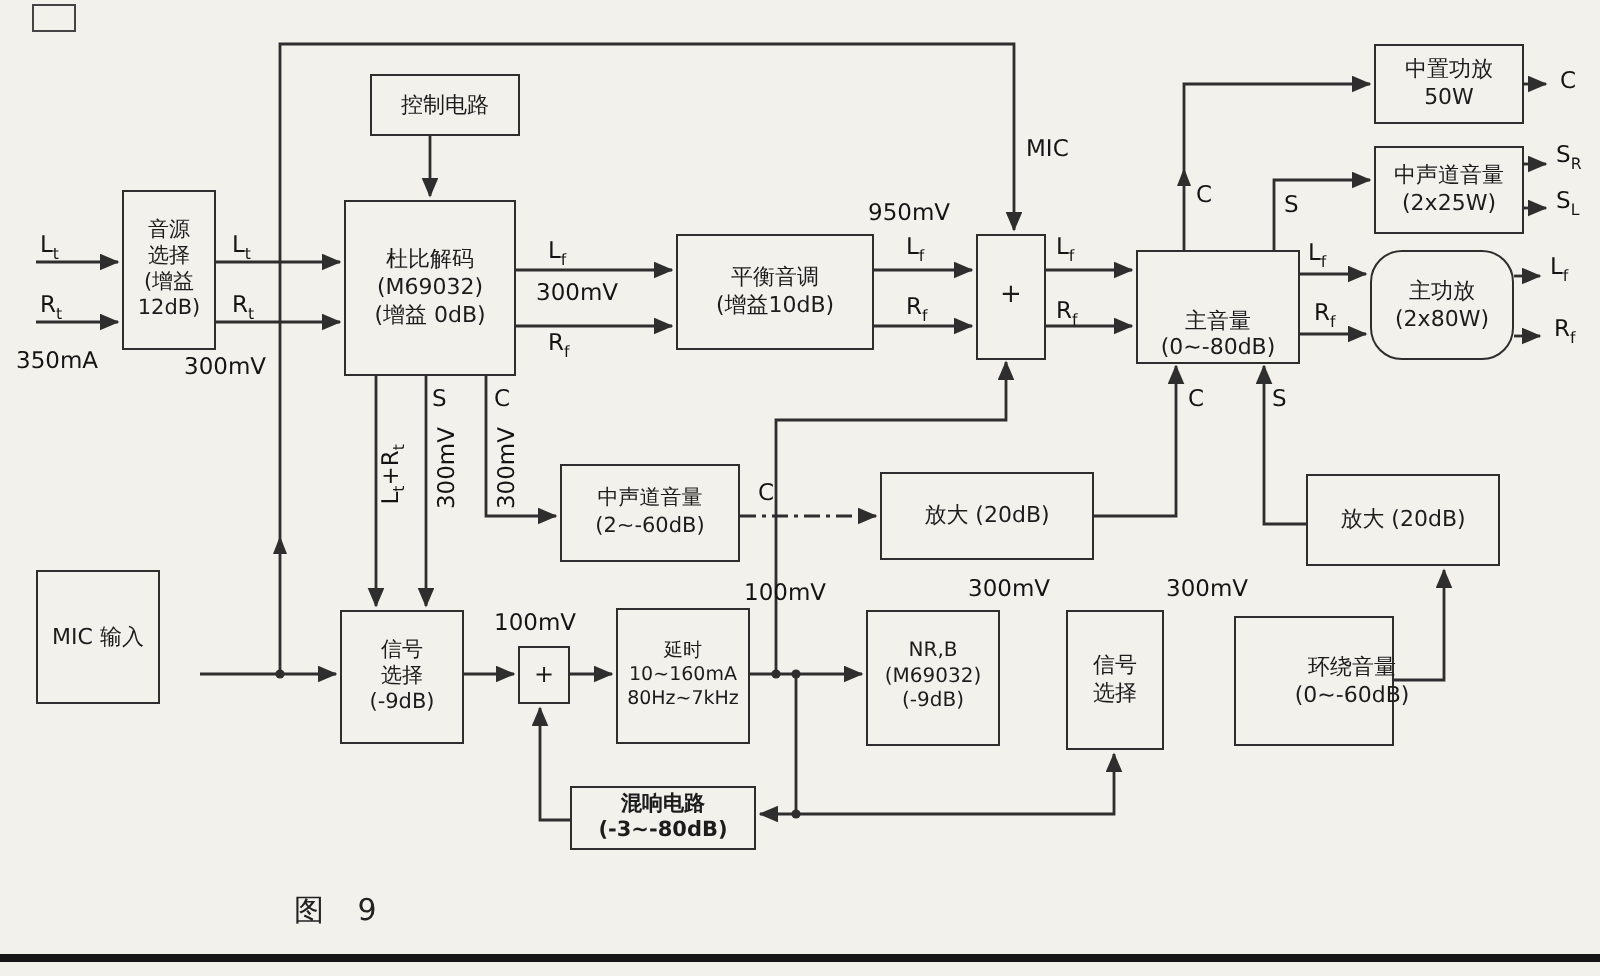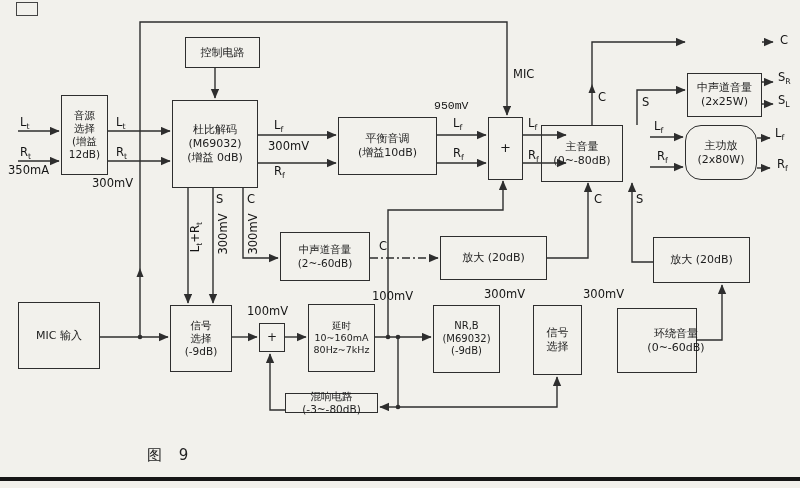--- a/index.html
+++ b/index.html
@@ -103,58 +103,60 @@
   <div class="box" style="left:61px;top:95px;width:47px;height:80px;font-size:10.5px;"><span>音源
 选择
 (增益
 12dB)</span></div>
   <div class="box" style="left:172px;top:100px;width:86px;height:88px;"><span>杜比解码
 (M69032)
 (增益 0dB)</span></div>
   <div class="box" style="left:338px;top:117px;width:99px;height:58px;"><span>平衡音调
 (增益10dB)</span></div>
   <div class="box" style="left:488px;top:117px;width:35px;height:63px;font-size:13px;"><span>+</span></div>
-  <div class="box" style="left:541px;top:125px;width:82px;height:57px;"><span>主音量
+  <div class="box" style="left:568px;top:125px;width:82px;height:57px;align-items:flex-end;"><span>主音量
 (0~-80dB)</span></div>
   <div class="box" style="left:685px;top:125px;width:72px;height:55px;border-radius:16px;"><span>主功放
 (2x80W)</span></div>
+  <div class="box" style="left:687px;top:22px;width:75px;height:40px;"><span>中置功放
+50W</span></div>
   <div class="box" style="left:687px;top:73px;width:75px;height:44px;"><span>中声道音量
 (2x25W)</span></div>
   <div class="box" style="left:280px;top:232px;width:90px;height:49px;font-size:10.5px;"><span>中声道音量
 (2~-60dB)</span></div>
   <div class="box" style="left:440px;top:236px;width:107px;height:44px;"><span>放大 (20dB)</span></div>
   <div class="box" style="left:653px;top:237px;width:97px;height:46px;"><span>放大 (20dB)</span></div>
-  <div class="box" style="left:18px;top:302px;width:82px;height:67px;"><span>MIC 输入</span></div>
+  <div class="box" style="left:18px;top:285px;width:62px;height:67px;"><span>MIC 输入</span></div>
   <div class="box" style="left:170px;top:305px;width:62px;height:67px;font-size:10.5px;"><span>信号
 选择
 (-9dB)</span></div>
   <div class="box" style="left:259px;top:323px;width:26px;height:29px;font-size:12px;"><span>+</span></div>
   <div class="box" style="left:308px;top:304px;width:67px;height:68px;font-size:9.5px;"><span>延时
 10~160mA
 80Hz~7kHz</span></div>
   <div class="box" style="left:433px;top:305px;width:67px;height:68px;font-size:10px;"><span>NR,B
 (M69032)
 (-9dB)</span></div>
   <div class="box" style="left:533px;top:305px;width:49px;height:70px;"><span>信号
 选择</span></div>
   <div class="box" style="left:617px;top:308px;width:80px;height:65px;padding-left:38px;"><span>环绕音量
 (0~-60dB)</span></div>
-  <div class="box" style="left:285px;top:393px;width:93px;height:20px;font-size:10.5px;"><span>混响电路
+  <div class="box" style="left:285px;top:393px;width:93px;height:32px;font-size:10.5px;font-weight:bold;"><span>混响电路
 (-3~-80dB)</span></div>
 
   <div class="lbl" style="left:20px;top:115px;">L<sub>t</sub></div>
   <div class="lbl" style="left:20px;top:145px;">R<sub>t</sub></div>
-  <div class="lbl" style="left:8px;top:163px;">350mA</div>
+  <div class="lbl" style="left:8px;top:173px;">350mA</div>
   <div class="lbl" style="left:116px;top:115px;">L<sub>t</sub></div>
   <div class="lbl" style="left:116px;top:145px;">R<sub>t</sub></div>
   <div class="lbl" style="left:92px;top:176px;">300mV</div>
   <div class="lbl" style="left:274px;top:118px;">L<sub>f</sub></div>
   <div class="lbl" style="left:268px;top:139px;">300mV</div>
   <div class="lbl" style="left:274px;top:164px;">R<sub>f</sub></div>
-  <div class="lbl" style="left:434px;top:99px;font-family:Liberation Mono, monospace;">950mV</div>
+  <div class="lbl" style="left:434px;top:99px;">950mV</div>
   <div class="lbl" style="left:453px;top:116px;">L<sub>f</sub></div>
   <div class="lbl" style="left:453px;top:146px;">R<sub>f</sub></div>
   <div class="lbl" style="left:513px;top:67px;">MIC</div>
   <div class="lbl" style="left:528px;top:116px;">L<sub>f</sub></div>
   <div class="lbl" style="left:528px;top:148px;">R<sub>f</sub></div>
   <div class="lbl" style="left:654px;top:119px;">L<sub>f</sub></div>
   <div class="lbl" style="left:657px;top:149px;">R<sub>f</sub></div>
   <div class="lbl" style="left:775px;top:126px;">L<sub>f</sub></div>
   <div class="lbl" style="left:777px;top:157px;">R<sub>f</sub></div>
   <div class="lbl" style="left:598px;top:90px;">C</div>

